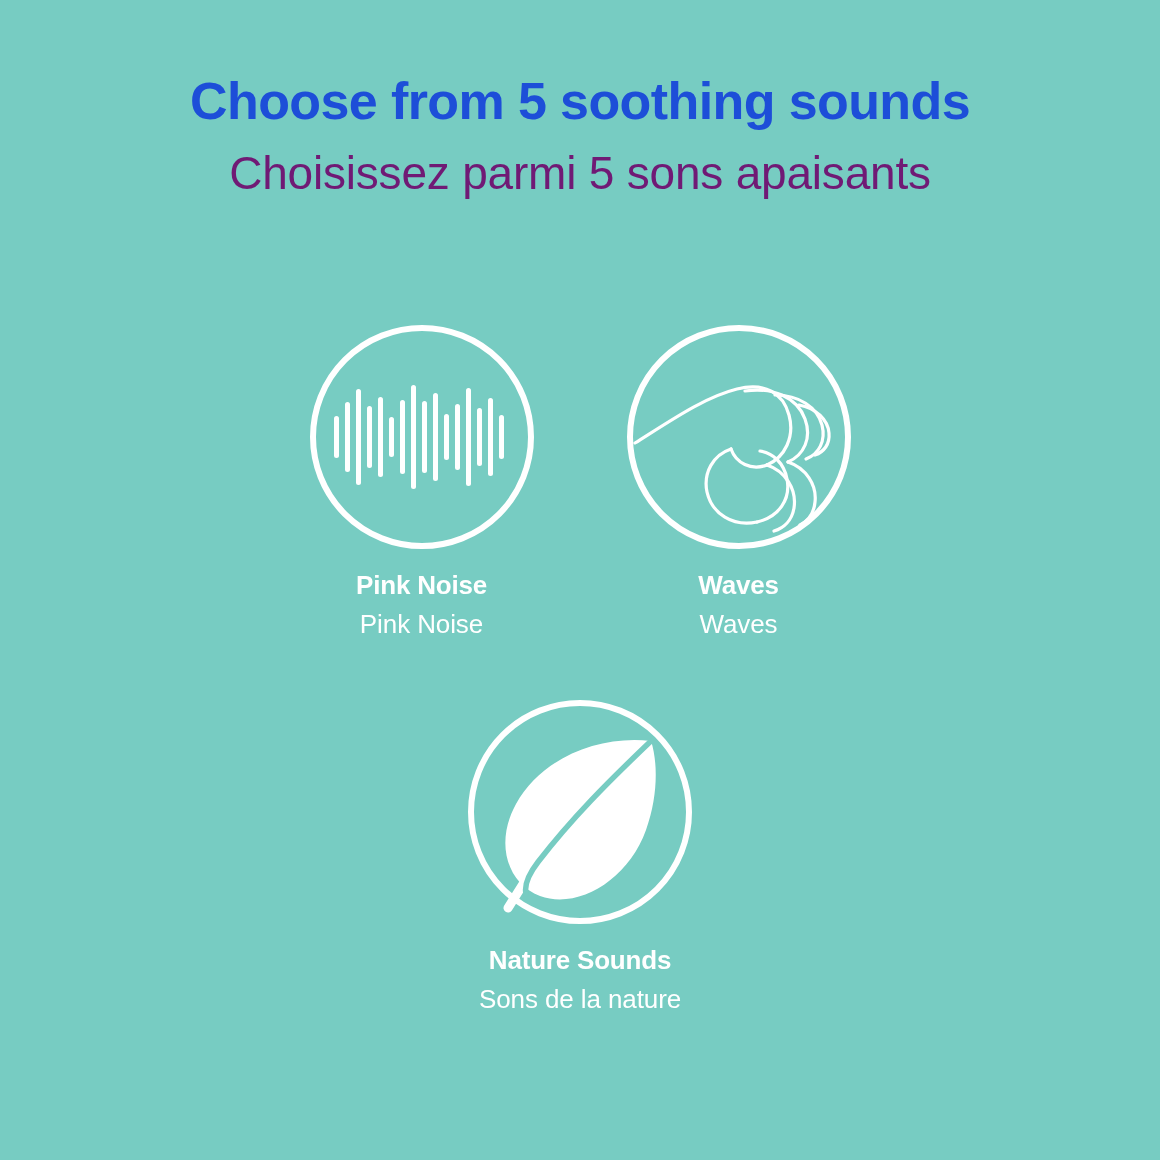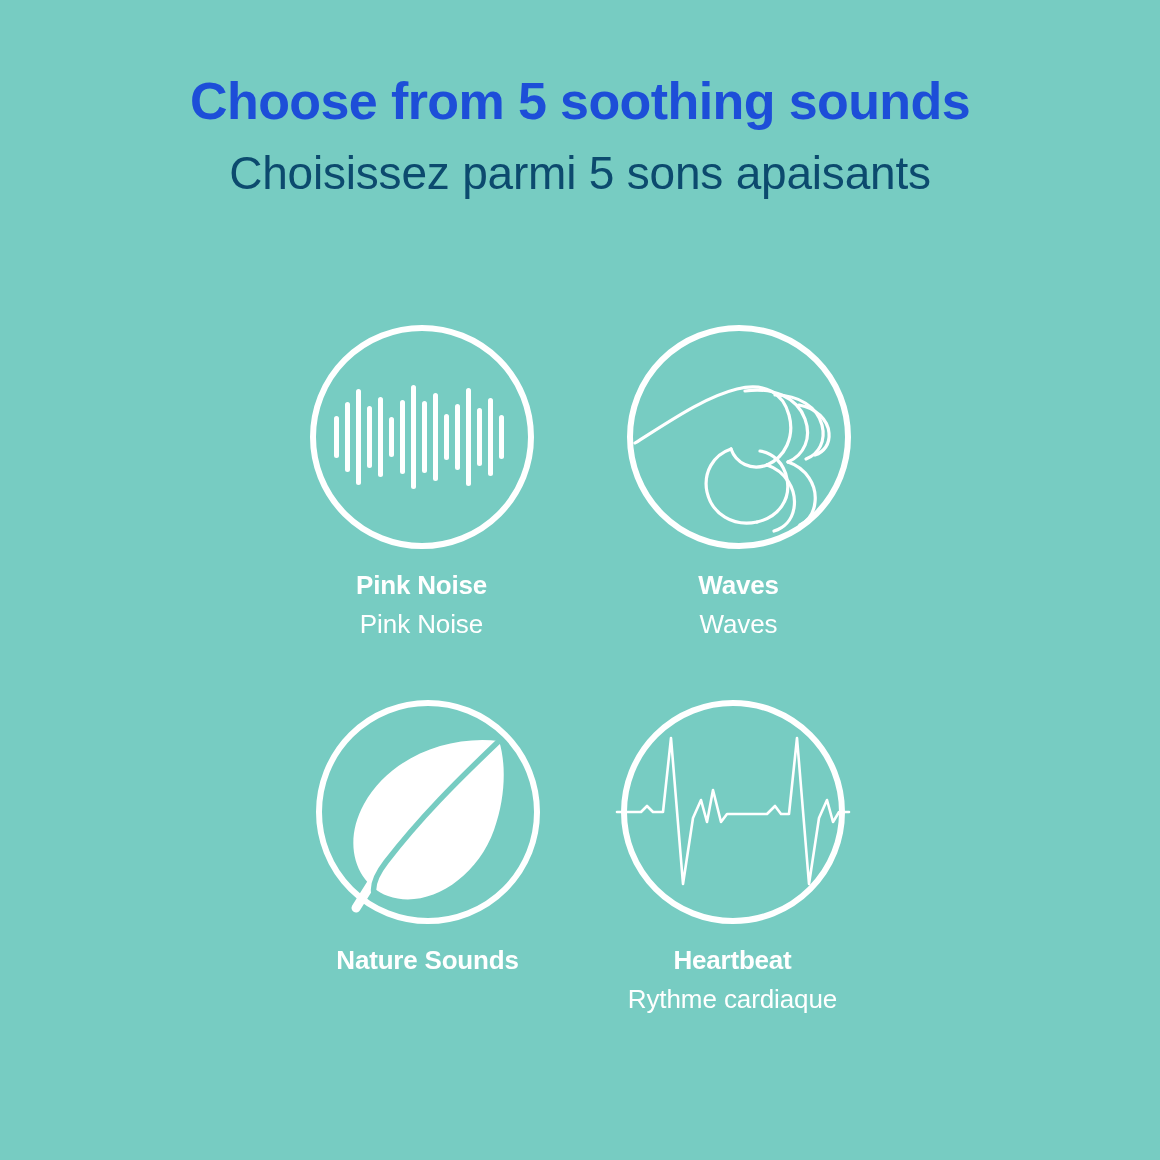--- a/index.html
+++ b/index.html
@@ -22,21 +22,21 @@
     font-weight:bold;
     color:#1d4ed8;
     letter-spacing:-0.6px;
     line-height:1.05;
   }
   .subheadline{
     margin:0;
     padding-top:20px;
     font-size:46px;
     font-weight:normal;
-    color:#0c4a6e;
+    color:#701a75;
     letter-spacing:-0.2px;
     line-height:1.05;
   }
 
   
   .row{position:absolute;display:flex;justify-content:center;}
   .row-top{top:325px;left:0;width:1160px;gap:92px;}
   .row-bottom{top:700px;left:0;width:1160px;gap:80px;}
 
   .card{
@@ -152,30 +152,20 @@
         <svg width="200" height="200" viewBox="0 0 200 200">
 
           <path d="M171 29 C 120 23, 62 45, 36 92 C 14 132, 28 172, 60 184 C 98 198, 148 168, 166 118 C 178 85, 178 50, 171 29 Z" fill="#ffffff"></path>
 
           <path d="M28 196 L 72 126" stroke="#ffffff" stroke-width="9" stroke-linecap="round" fill="none"></path>
 
           <path d="M171 29 C 128 70, 92 106, 58 150 C 48 163, 44 173, 46 182" stroke="#77ccc2" stroke-width="5.5" fill="none" stroke-linecap="round"></path>
         </svg>
       </div>
       <div class="label-en">Nature Sounds</div>
+      <div class="label-fr">Sons de la nature</div>
     </div>
 
-    <div class="card">
-      <div class="circle">
-        <svg width="232" height="180" viewBox="0 0 232 180">
-          <path d="M0 90 L 24 90 L 30 84 L 36 90 L 46 90 L 54 16 L 66 162 L 76 96 L 84 78 L 90 100
-                   L 96 68 L 104 100 L 110 92 L 150 92 L 158 84 L 164 92 L 172 92 L 180 16
-                   L 192 162 L 202 96 L 210 78 L 216 100 L 222 90 L 232 90" fill="none" stroke="#ffffff" stroke-width="2.6" stroke-linecap="round" stroke-linejoin="round"></path>
-        </svg>
-      </div>
-      <div class="label-en">Heartbeat</div>
-      <div class="label-fr">Rythme cardiaque</div>
-    </div>
 
 
   </div>
 
 </div>
 
 </body></html>

